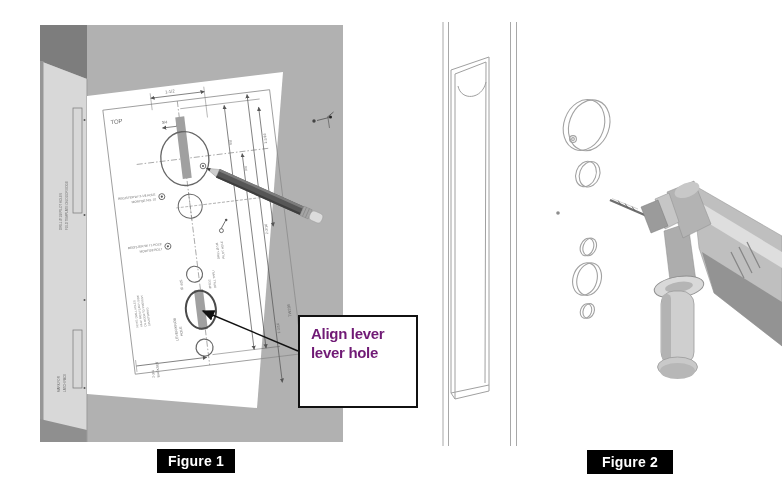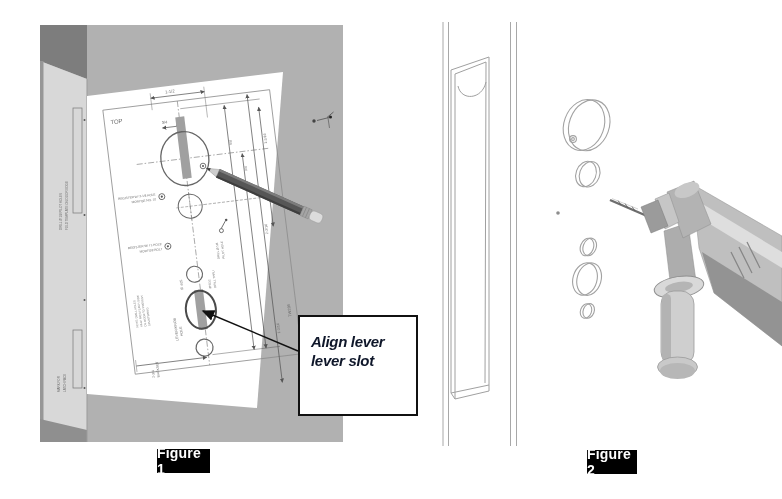--- a/index.html
+++ b/index.html
@@ -2,25 +2,25 @@
 <html><head>
 <meta charset="utf-8">
 <style>
   html,body{margin:0;padding:0;background:#ffffff;}
   #stage{position:relative;width:782px;height:499px;background:#ffffff;overflow:hidden;
          font-family:"Liberation Sans",sans-serif;}
   svg{position:absolute;left:0;top:0;}
   .fig-label{position:absolute;background:#000;color:#fff;font-weight:bold;
              font-size:14px;letter-spacing:.2px;display:flex;align-items:center;
              justify-content:center;}
-  #fig1-label{left:157px;top:449px;width:53px;height:24px;}
-  #fig2-label{left:587px;top:450px;width:50px;height:24px;}
+  #fig1-label{left:157px;top:449px;width:78px;height:24px;}
+  #fig2-label{left:587px;top:450px;width:86px;height:24px;}
   .callout{position:absolute;left:298px;top:315px;width:101px;height:78px;
-           background:#fff;border:2.5px solid #111;padding:15px 4px 4px 11px;
-           font-weight:bold;font-size:15px;line-height:19px;letter-spacing:-.3px;color:#0f172a;font-style:italic;}
+           background:#fff;border:2.5px solid #111;padding:7px 4px 4px 11px;
+           font-weight:bold;font-size:15px;line-height:19px;letter-spacing:-.3px;color:#701a75;}
   .tmpl-text{fill:#6f6f6f;}
 </style>
 </head>
 <body>
 
 <div id="stage">
 
 <svg width="782" height="499" viewBox="0 0 782 499">
   <defs>
     <marker id="ah" markerWidth="7" markerHeight="7" refX="5.5" refY="3" orient="auto-start-reverse">
@@ -238,19 +238,19 @@
         <ellipse cx="687" cy="190" rx="13" ry="7" transform="rotate(-22 687 190)" fill="#c8c8c8"></ellipse>
         <polygon points="655,199 669,193 679,222 665,229" fill="#c6c6c6" stroke="#8d8d8d" stroke-width="0.5"></polygon>
         <polygon points="641,207 658,200 668,226 651,233" fill="#9b9b9b" stroke="#7a7a7a" stroke-width="0.5"></polygon>
       </g>
     </g>
   </g>
 </svg>
 
 <div class="callout">
   <div>Align lever</div>
-  <div>lever slot</div>
+  <div>lever hole</div>
 </div>
 
 <div class="fig-label" id="fig1-label">Figure 1</div>
 <div class="fig-label" id="fig2-label">Figure 2</div>
 
 </div>
 
 </body></html>

